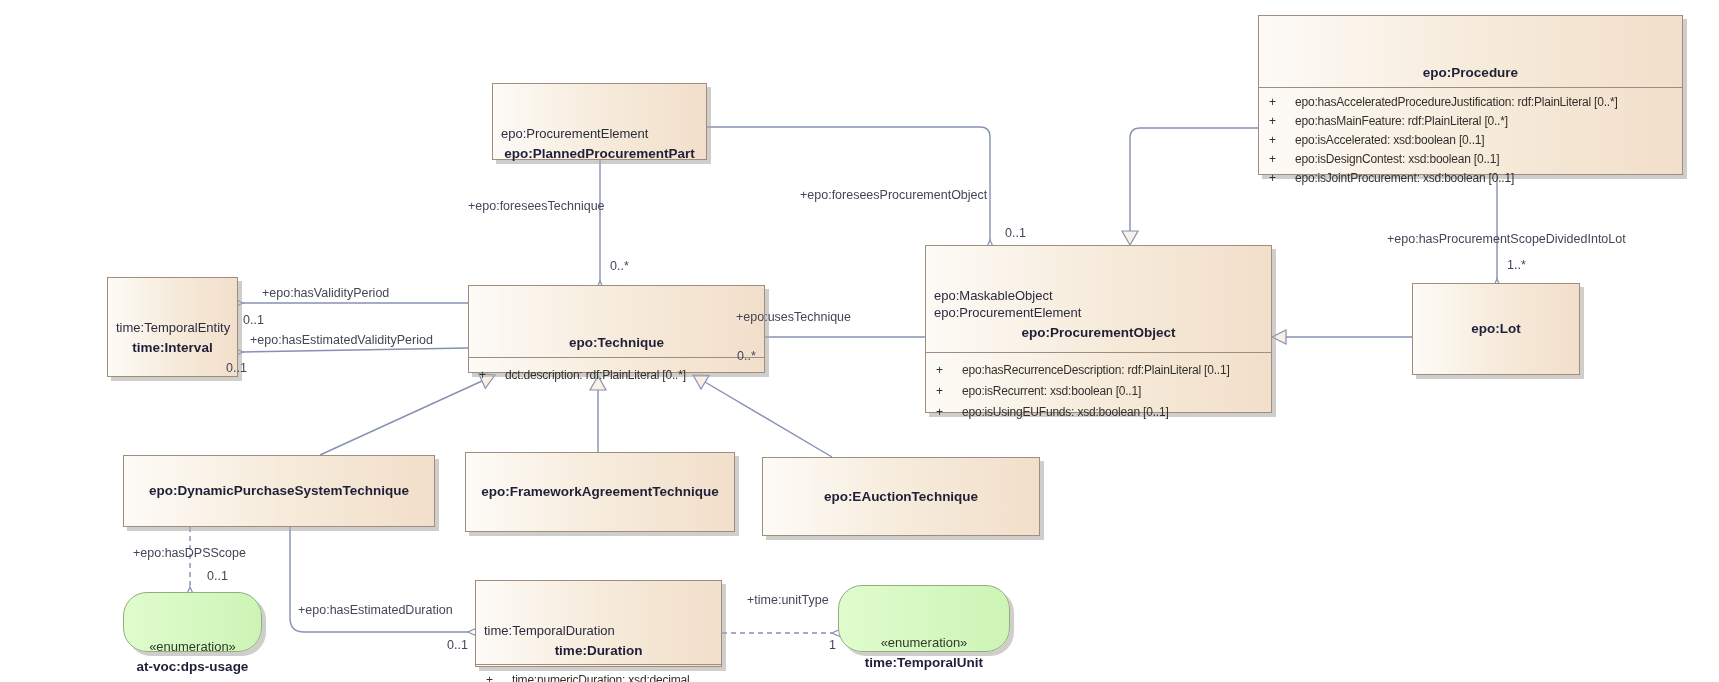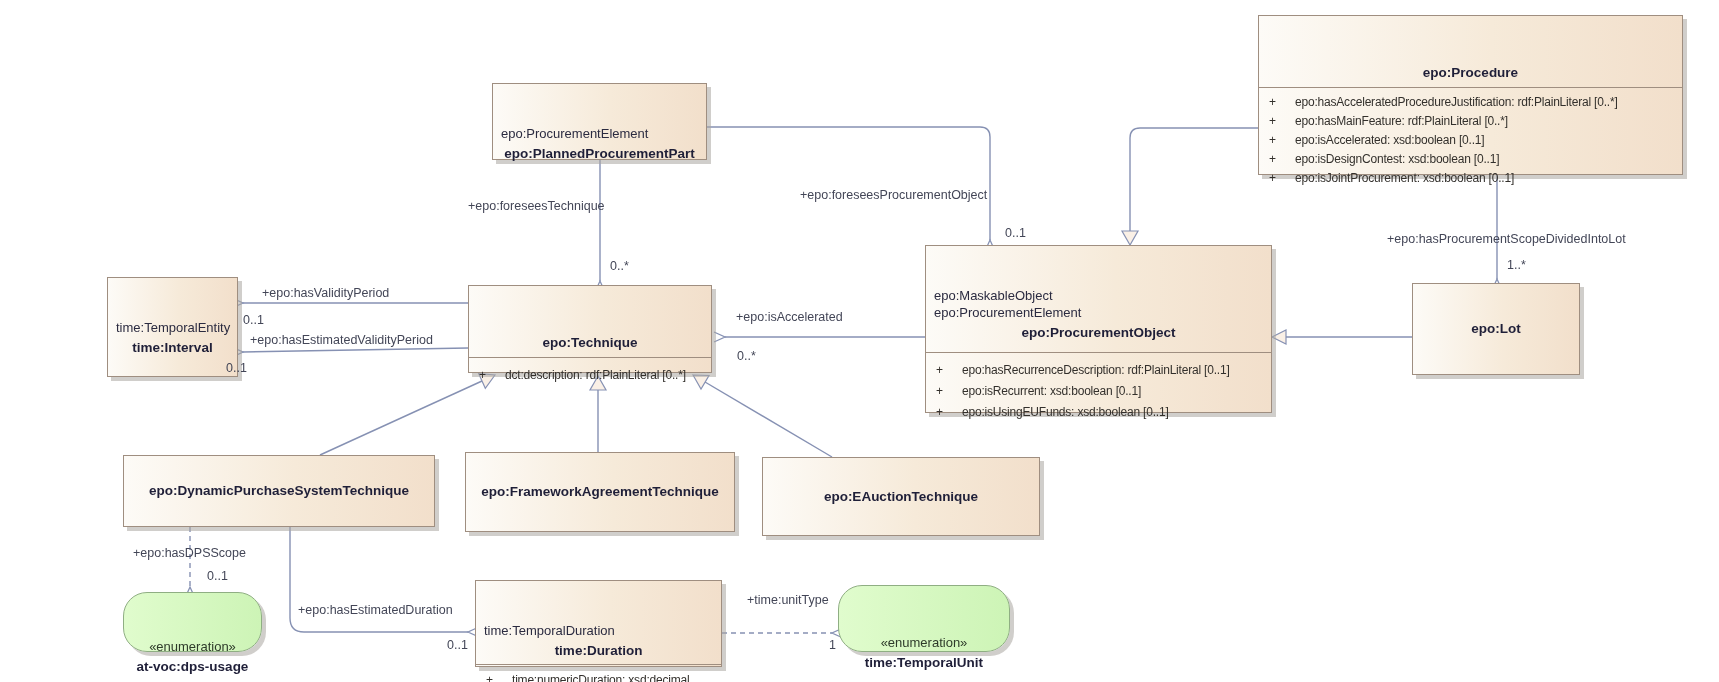--- a/index.html
+++ b/index.html
@@ -118,21 +118,21 @@
     </div>
   </div>
 
   <div class="cls" style="left:107px;top:277px;width:131px;height:100px;">
     <div class="cls-head">
       <div class="stereo">time:TemporalEntity</div>
       <div class="cname">time:Interval</div>
     </div>
   </div>
 
-  <div class="cls" style="left:468px;top:285px;width:244px;height:88px;">
+  <div class="cls" style="left:468px;top:285px;width:297px;height:88px;">
     <div class="cls-head" style="height:28px;">
       <div class="cname" style="margin-top:7px;">epo:Technique</div>
     </div>
     <div class="attrs" style="padding-top:8px;">
       <div class="attr">
           <span class="vis">+</span>
           <span>dct:description: rdf:PlainLiteral [0..*]</span>
         </div>
     </div>
   </div>
@@ -207,21 +207,21 @@
 
   <div class="lbl" style="left:800px;top:188px;">+epo:foreseesProcurementObject</div>
   <div class="mult" style="left:1005px;top:226px;">0..1</div>
 
   <div class="lbl" style="left:262px;top:286px;">+epo:hasValidityPeriod</div>
   <div class="mult" style="left:243px;top:313px;">0..1</div>
 
   <div class="lbl" style="left:250px;top:333px;">+epo:hasEstimatedValidityPeriod</div>
   <div class="mult" style="left:226px;top:361px;">0..1</div>
 
-  <div class="lbl" style="left:736px;top:310px;">+epo:isAccelerated</div>
+  <div class="lbl" style="left:736px;top:310px;">+epo:usesTechnique</div>
   <div class="mult" style="left:737px;top:349px;">0..*</div>
 
   <div class="lbl" style="left:1387px;top:232px;">+epo:hasProcurementScopeDividedIntoLot</div>
   <div class="mult" style="left:1507px;top:258px;">1..*</div>
 
   <div class="lbl" style="left:133px;top:546px;">+epo:hasDPSScope</div>
   <div class="mult" style="left:207px;top:569px;">0..1</div>
 
   <div class="lbl" style="left:298px;top:603px;">+epo:hasEstimatedDuration</div>
   <div class="mult" style="left:447px;top:638px;">0..1</div>

